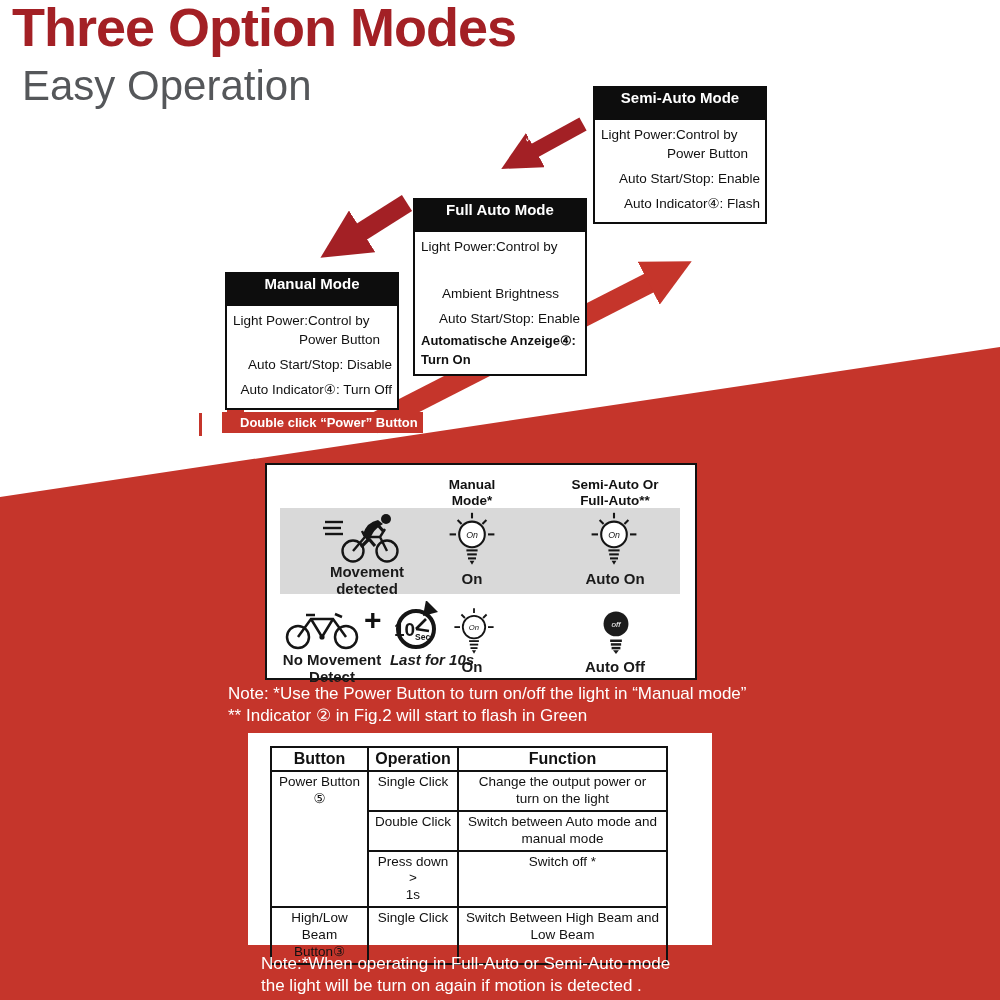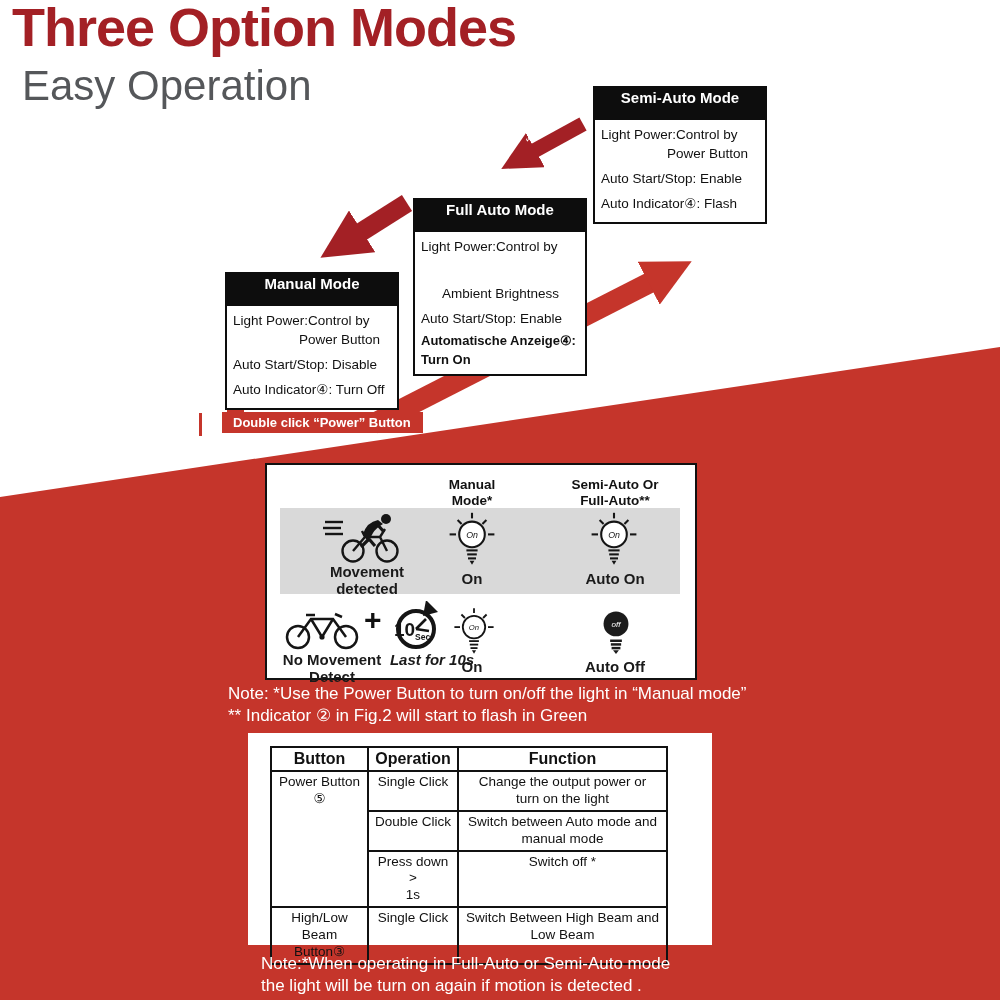--- a/index.html
+++ b/index.html
@@ -16,31 +16,31 @@
   .layer-svg{left:0;top:0;z-index:1;}
   .content{position:absolute;inset:0;z-index:2;}
 
   
   .mode-box{border:2px solid #0d0d0d;background:#fff;width:170px;}
   .mode-head{background:#0d0d0d;color:#fff;font-weight:bold;font-size:15px;text-align:center;
              padding:2px 0 14px;margin:-1px;}
   .mode-body{padding:6px 5px 8px 6px;font-size:13.5px;color:#111;line-height:1.42;}
   .l1b-right{text-align:right;padding-right:12px;}
   .l1b-center{text-align:center;margin-top:28px;}
-  .gap{margin-top:6px;}
+  .gap{margin-top:6px;text-align:right;}
   .small-line{font-size:13px;font-weight:bold;margin-top:4px;}
 
   
   .rot-label{left:501px;top:138px;width:110px;transform:rotate(-33deg);transform-origin:left top;
              color:#fff;font-size:9.5px;font-weight:bold;text-align:center;line-height:1.25;}
 
   
   .elbow-v{left:227px;top:374px;width:17px;height:42px;background:#C5352B;}
   .label-bar{left:222px;top:412px;width:201px;height:21px;background:#C5352B;color:#fff;
-             font-size:13px;font-weight:bold;line-height:21px;padding-left:11px;box-sizing:border-box;}
+             font-size:13px;font-weight:bold;line-height:21px;padding-left:18px;box-sizing:border-box;}
   .red-tick{left:199px;top:413px;width:3px;height:23px;background:#C5352B;}
 
   
   .cond-table{left:265px;top:463px;width:428px;height:213px;background:#fff;border:2px solid #111;}
   .ct-head-cond{left:36px;top:9px;width:180px;font-size:21px;font-weight:bold;text-align:center;color:#111;}
   .ct-head-sm{font-size:13.5px;font-weight:bold;text-align:center;color:#111;line-height:1.15;}
   .gray-band{left:13px;top:43px;width:400px;height:86px;background:#D9D9D9;}
   .cell-label{font-size:15px;font-weight:600;color:#1a1a1a;text-align:center;line-height:1.1;}
   .plus-sign{font-size:30px;font-weight:bold;color:#111;line-height:1;}
 

